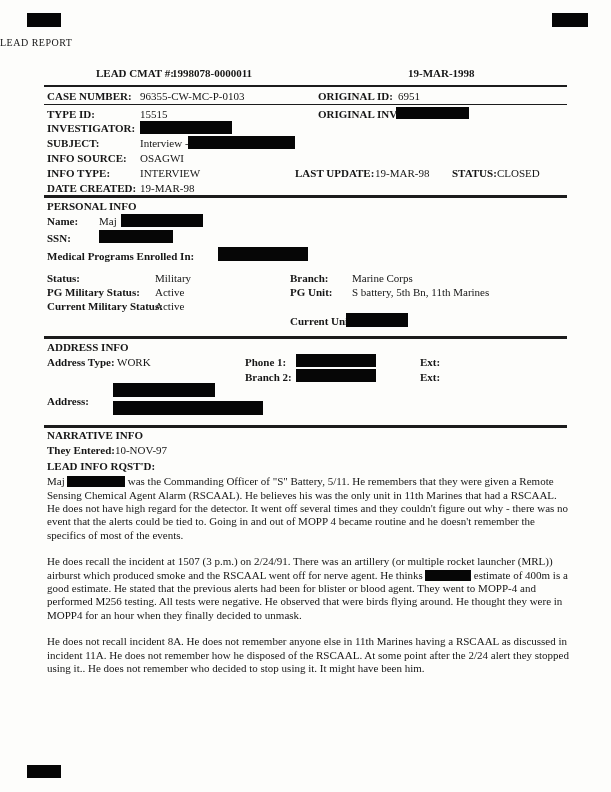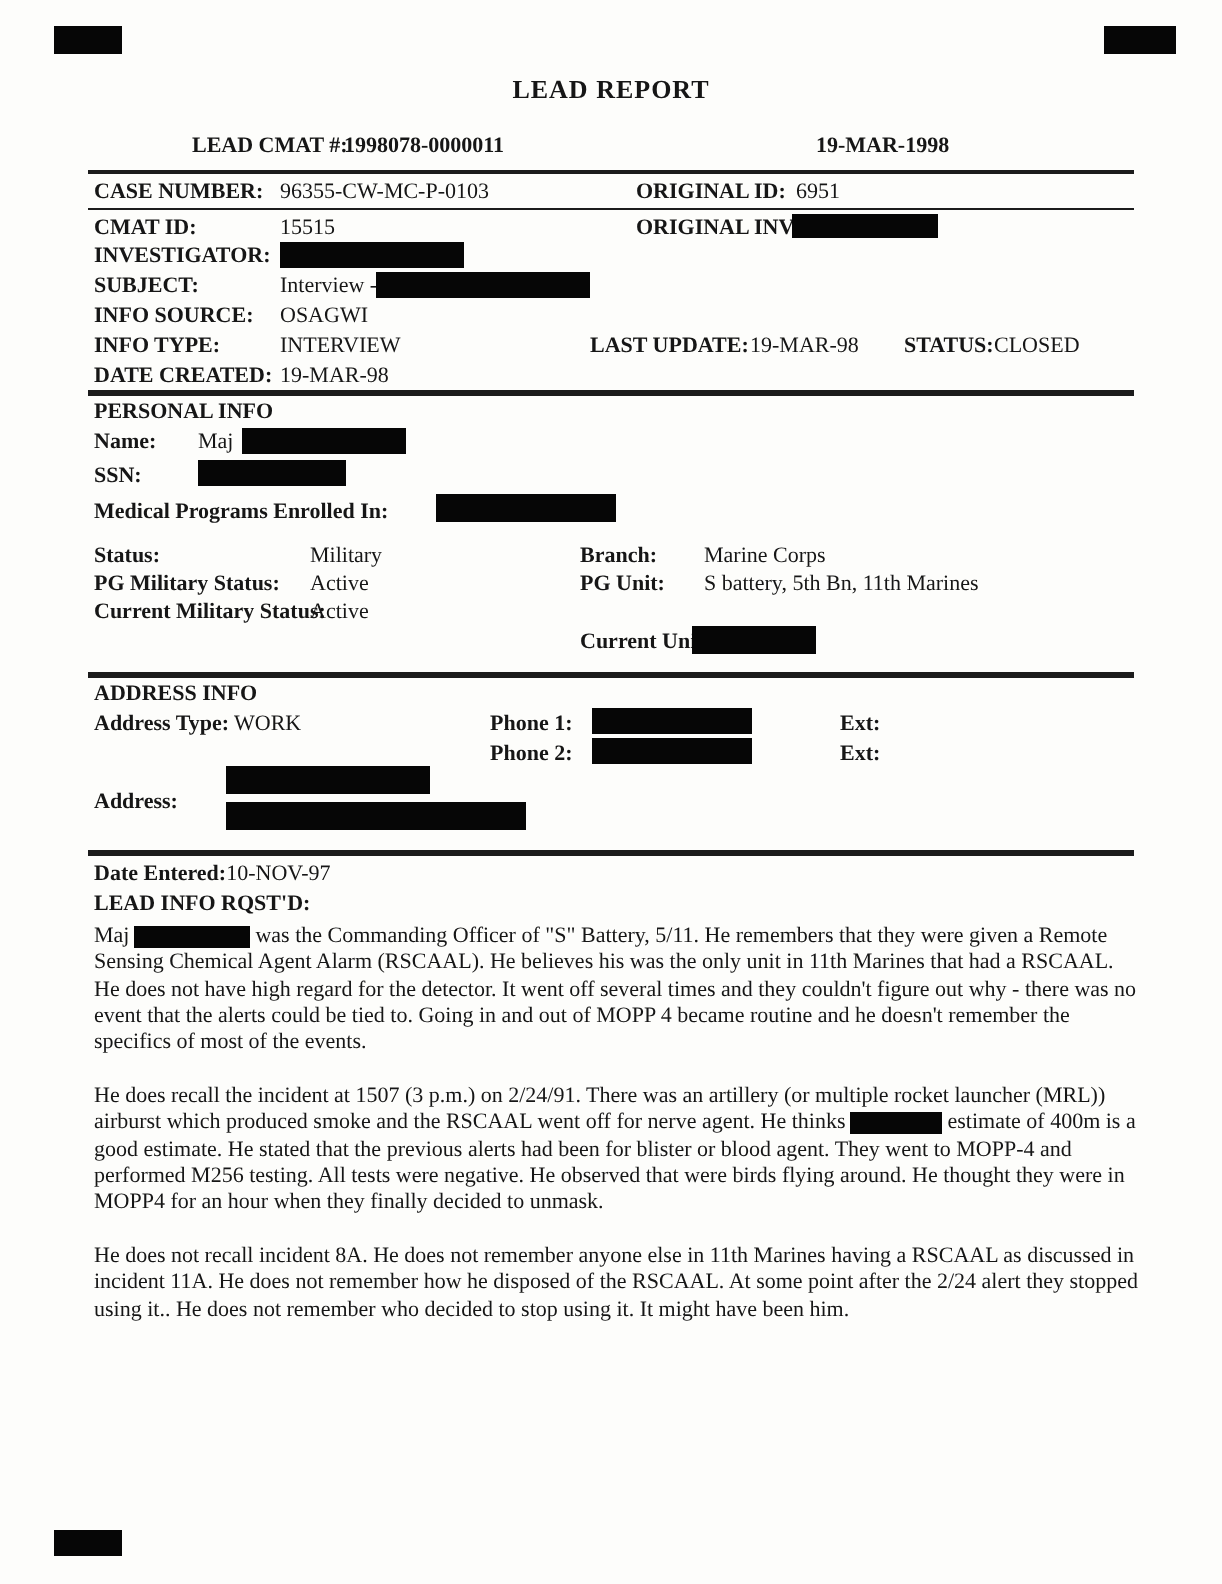--- a/index.html
+++ b/index.html
@@ -5,21 +5,21 @@
   * { margin:0; padding:0; box-sizing:border-box; }
   html,body { background:#888; }
   .page {
     position:relative; width:611px; height:792px; margin:0 auto;
     background:#fdfdfb; color:#161616;
     font-family:"Liberation Serif", serif; font-size:11px;
     overflow:hidden;
   }
   .abs { position:absolute; white-space:nowrap; }
   .b { font-weight:bold; }
-  .title { width:100%; text-align:center; font-size:13px; font-weight:bold; letter-spacing:0.5px; }
+  .title { width:100%; font-size:10px; font-weight:normal; letter-spacing:0.5px; }
   .hr { position:absolute; background:#1c1c1c; }
   .redact { position:absolute; background:#060606; }
   .redact-inline { display:inline-block; background:#060606; height:11px; vertical-align:text-bottom; margin:0 3px 0 2px; }
   .narr { position:absolute; left:47px; top:429px; width:522px; line-height:13.4px; }
   .narr .sect { font-weight:bold; }
   .narr .kv { margin-top:2px; }
   .narr .para { margin-top:2px; text-align:left; }
   .narr .gap { margin-top:13px; }
 </style>
 </head>
@@ -38,21 +38,21 @@
 
   <div class="hr" style="left:44px;top:85px;width:523px;height:2px"></div>
 
   <span class="abs b" style="left:47px;top:90px">CASE NUMBER:</span>
   <span class="abs" style="left:140px;top:90px">96355-CW-MC-P-0103</span>
   <span class="abs b" style="left:318px;top:90px">ORIGINAL ID:</span>
   <span class="abs" style="left:398px;top:90px">6951</span>
 
   <div class="hr" style="left:44px;top:104px;width:523px;height:1px"></div>
 
-  <span class="abs b" style="left:47px;top:108px">CMAT ID:</span>
+  <span class="abs b" style="left:47px;top:108px">TYPE ID:</span>
   <span class="abs" style="left:140px;top:108px">15515</span>
   <span class="abs b" style="left:318px;top:108px">ORIGINAL INV:</span>
   <div class="redact" style="left:396px;top:107px;width:73px;height:12px"></div>
 
   <span class="abs b" style="left:47px;top:122px">INVESTIGATOR:</span>
   <div class="redact" style="left:140px;top:121px;width:92px;height:13px"></div>
 
   <span class="abs b" style="left:47px;top:137px">SUBJECT:</span>
   <span class="abs" style="left:140px;top:137px">Interview -</span>
   <div class="redact" style="left:188px;top:136px;width:107px;height:13px"></div>
@@ -103,33 +103,34 @@
   <div class="hr" style="left:44px;top:336px;width:523px;height:3px"></div>
 
   <span class="abs b" style="left:47px;top:341px">ADDRESS INFO</span>
 
   <span class="abs b" style="left:47px;top:356px">Address Type:</span>
   <span class="abs" style="left:117px;top:356px">WORK</span>
   <span class="abs b" style="left:245px;top:356px">Phone 1:</span>
   <div class="redact" style="left:296px;top:354px;width:80px;height:13px"></div>
   <span class="abs b" style="left:420px;top:356px">Ext:</span>
 
-  <span class="abs b" style="left:245px;top:371px">Phone 2:</span>
+  <span class="abs b" style="left:245px;top:371px">Branch 2:</span>
   <div class="redact" style="left:296px;top:369px;width:80px;height:13px"></div>
   <span class="abs b" style="left:420px;top:371px">Ext:</span>
 
   <div class="redact" style="left:113px;top:383px;width:102px;height:14px"></div>
   <span class="abs b" style="left:47px;top:395px">Address:</span>
   <div class="redact" style="left:113px;top:401px;width:150px;height:14px"></div>
 
   <div class="hr" style="left:44px;top:425px;width:523px;height:3px"></div>
 
   <div class="narr">
+    <div class="sect">NARRATIVE INFO</div>
     <div class="kv">
-      <span class="b">Date Entered:</span><span>10-NOV-97</span>
+      <span class="b">They Entered:</span><span>10-NOV-97</span>
     </div>
     <div class="kv b">LEAD INFO RQST'D:</div>
     <div class="para">
       <span>Maj</span><span class="redact-inline" style="width:58px"></span><span>was the Commanding Officer of "S" Battery, 5/11.  He remembers that they were given a Remote Sensing Chemical Agent Alarm (RSCAAL).  He believes his was the only unit in 11th Marines that had a RSCAAL.  He does not have high regard for the detector.  It went off several times and they couldn't figure out why - there was no event that the alerts could be tied to.  Going in and out of MOPP 4 became routine and he doesn't remember the specifics of most of the events.</span>
     </div>
     <div class="para gap">
       <span>He does recall the incident at 1507 (3 p.m.) on 2/24/91.  There was an artillery (or multiple rocket launcher (MRL)) airburst which produced smoke and the RSCAAL went off for nerve agent.  He thinks</span><span class="redact-inline" style="width:46px"></span><span>estimate of 400m is a good estimate.  He stated that the previous alerts had been for blister or blood agent.  They went to MOPP-4 and performed M256 testing.  All tests were negative.  He observed that were birds flying around.  He thought they were in MOPP4 for an hour when they finally decided to unmask.</span>
     </div>
     <div class="para gap">He does not recall incident 8A.  He does not remember anyone else in 11th Marines having a RSCAAL as discussed in incident 11A.  He does not remember how he disposed of the RSCAAL.  At some point after the 2/24 alert they stopped using it..  He does not remember who decided to stop using it.  It might have been him.</div>
   </div>

